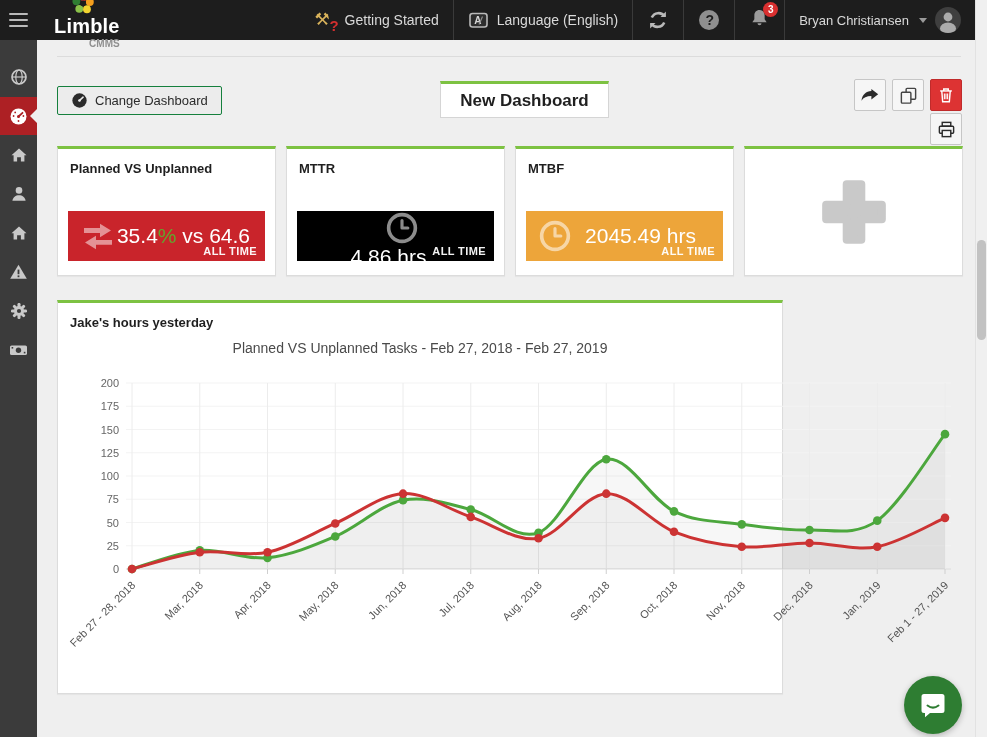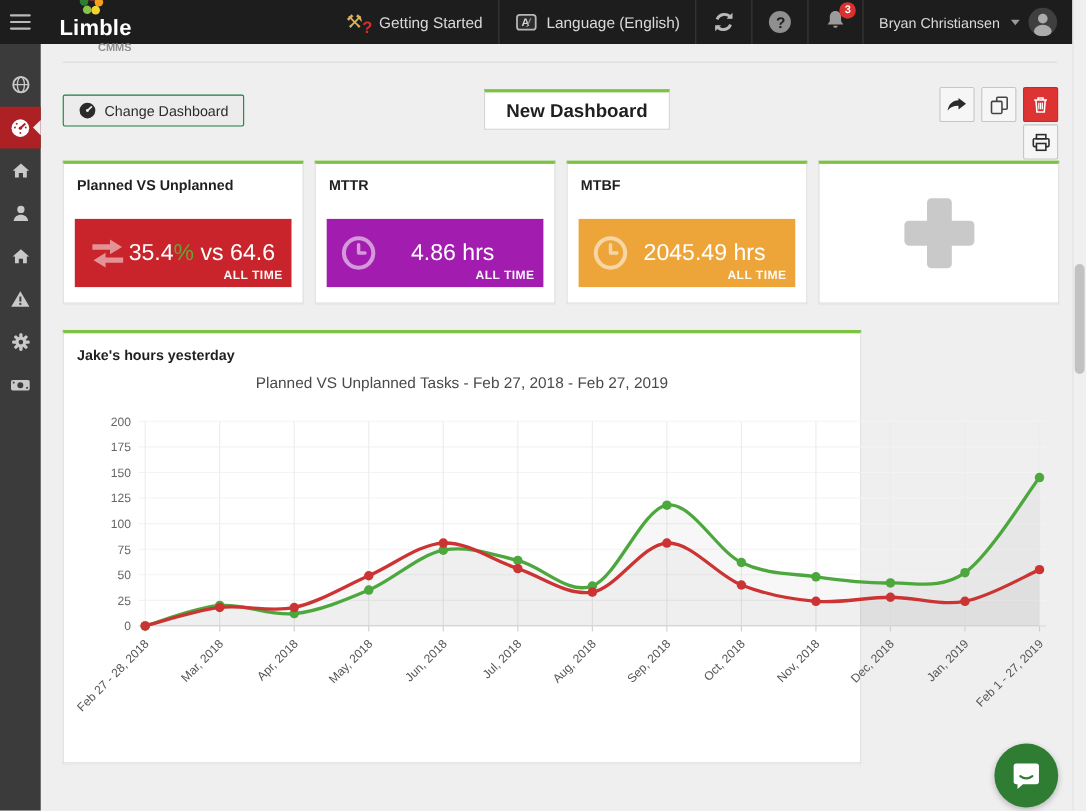--- a/index.html
+++ b/index.html
@@ -40,21 +40,21 @@
 
   .actions { position:absolute; right:13px; top:39px; display:flex; gap:6px; }
   .act-btn { width:32px; height:32px; background:#f6f6f6; border:1px solid #c6c6c6; border-radius:2px; display:flex; align-items:center; justify-content:center; cursor:pointer; }
   .act-btn.danger { background:#dd3333; border-color:#c02b2b; }
   .act-row2 { position:absolute; right:13px; top:73px; }
 
   
   .cards { position:absolute; left:20px; top:106px; display:flex; gap:10px; }
   .card { width:219px; height:130px; background:#fff; border:1px solid #dcdcdc; border-top:3px solid #7dc242; position:relative; box-shadow:0 1px 1px rgba(0,0,0,0.04); }
   .card-title { font-size:13px; font-weight:bold; color:#1f1f1f; margin:12px 12px 0 12px; }
-  .card-panel { position:absolute; left:10px; right:10px; bottom:14px; height:62px; display:flex; align-items:center; color:#fff; }
+  .card-panel { position:absolute; left:10px; right:10px; bottom:14px; height:50px; display:flex; align-items:center; color:#fff; }
   .card-panel .cp-icon { margin-left:12px; display:flex; }
   .card-panel .cp-value { flex:1; text-align:center; font-size:21px; padding-right:14px; }
   .cp-period { position:absolute; right:8px; bottom:4px; font-size:11px; font-weight:bold; letter-spacing:.4px; color:rgba(255,255,255,.95); }
   .pct-green { color:#63a52e; }
   .card.add { display:flex; align-items:center; justify-content:center; cursor:pointer; }
 
   
   .panel { position:absolute; left:20px; top:260px; width:726px; height:394px; background:#fff; border:1px solid #dcdcdc; border-top:3px solid #7dc242; box-shadow:0 1px 1px rgba(0,0,0,0.04); }
   .panel-title { font-size:13px; font-weight:bold; color:#1f1f1f; margin:12px 0 0 12px; }
   .chart-title { text-align:center; font-size:14px; color:#4a4a4a; margin-top:10px; }
@@ -259,21 +259,21 @@
             <path d="M31 19h-16v-4.2L4 21.5l11 6.7V23.8h16z" fill="rgba(255,255,255,0.5)"></path>
           </svg>
         </span>
         <span class="cp-value"><span>35.4</span><span class="pct-green">%</span><span> vs 64.6</span></span>
         <span class="cp-period">ALL TIME</span>
       </div>
     </div>
 
     <div class="card">
       <div class="card-title">MTTR</div>
-      <div class="card-panel" style="background:#a21caf;">
+      <div class="card-panel" style="background:#000000;flex-direction:column;">
         <span class="cp-icon">
           <svg width="34" height="34" viewBox="0 0 28 28">
             <circle cx="14" cy="14" r="11" fill="none" stroke="rgba(255,255,255,0.55)" stroke-width="3"></circle>
             <path d="M14 14V7.8M14 14h4.8" stroke="rgba(255,255,255,0.55)" stroke-width="2.6" stroke-linecap="round"></path>
           </svg>
         </span>
         <span class="cp-value">4.86 hrs</span>
         <span class="cp-period">ALL TIME</span>
       </div>
     </div>

